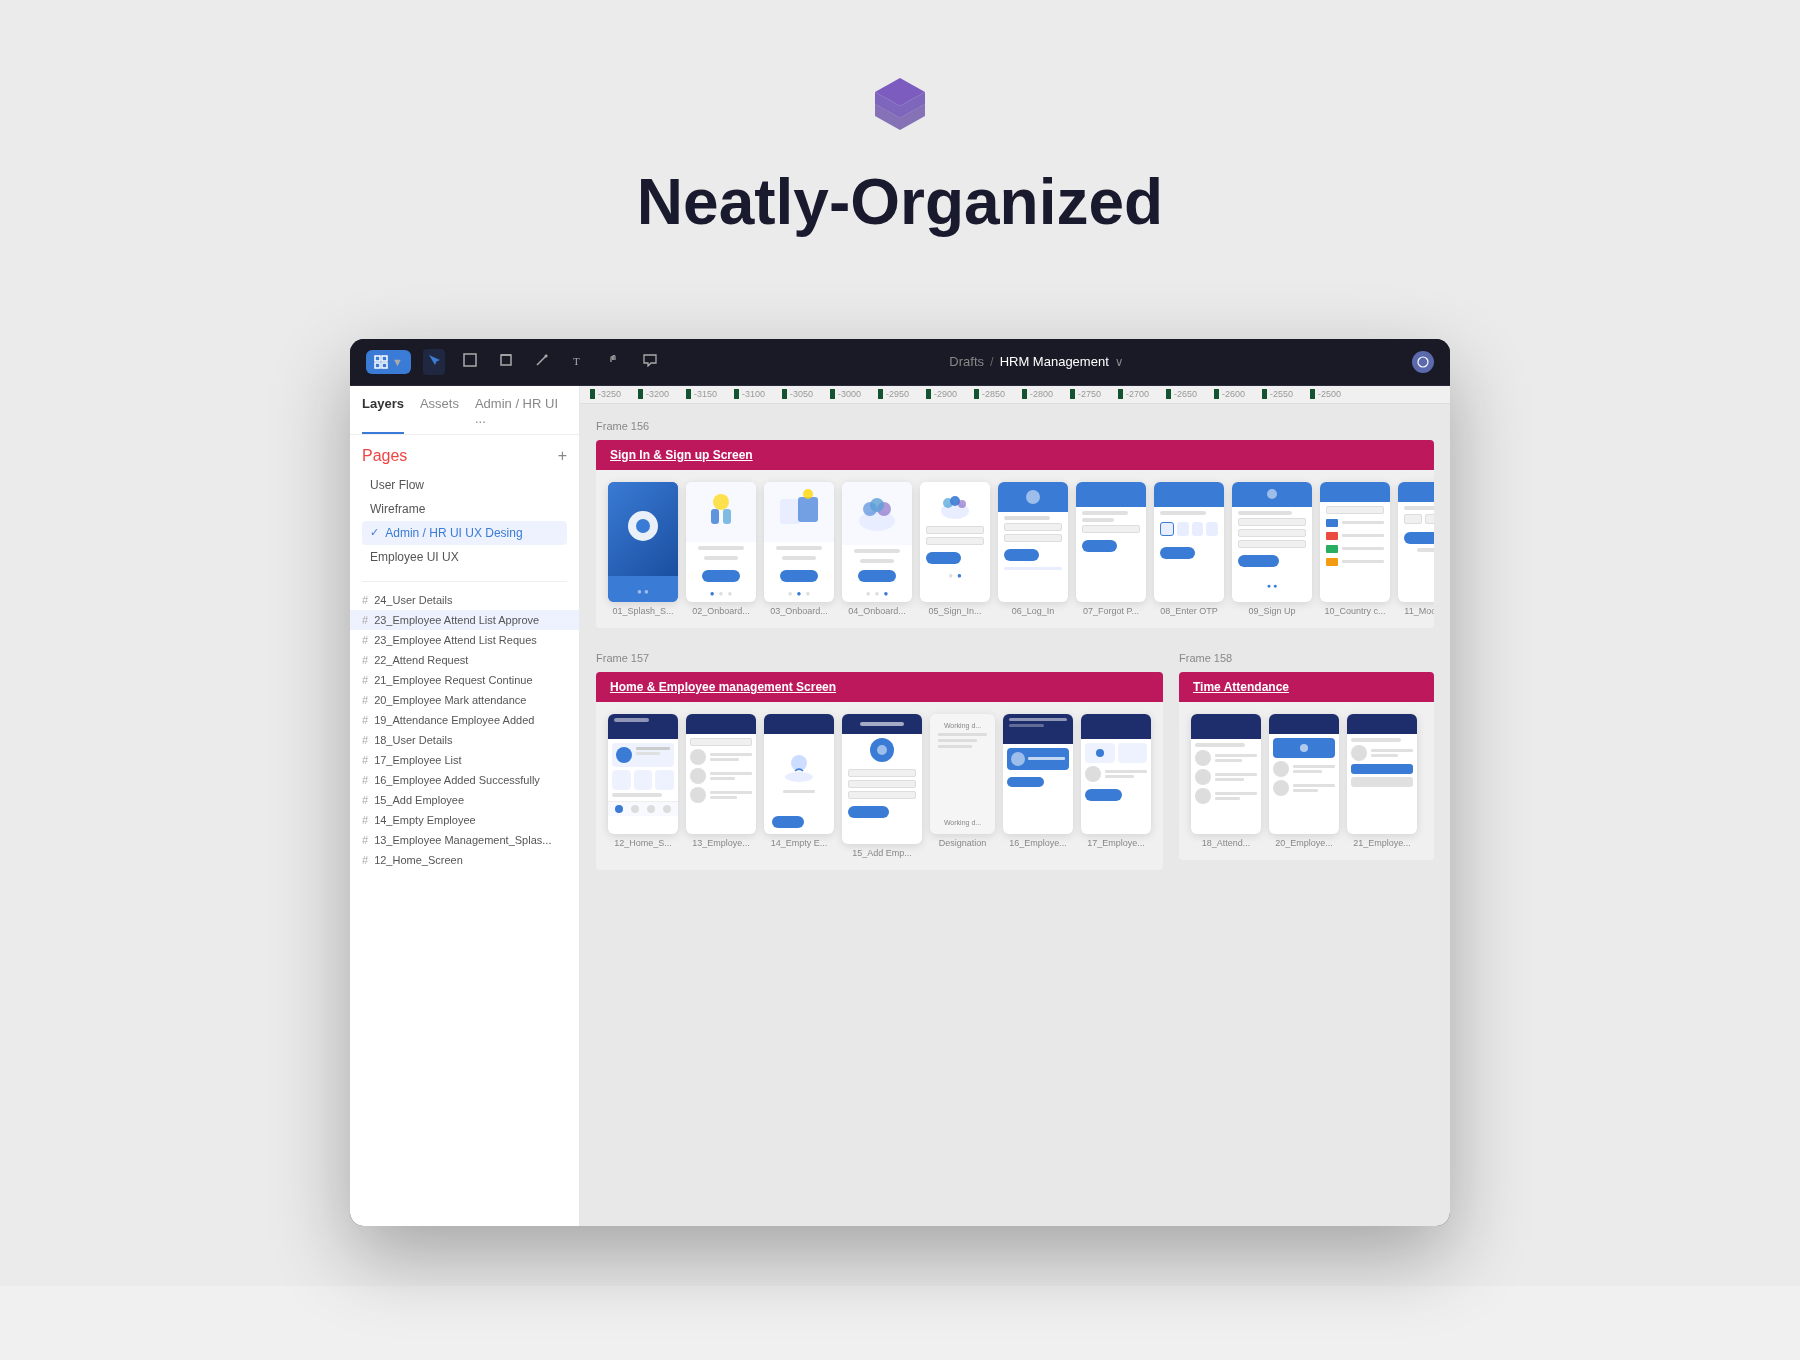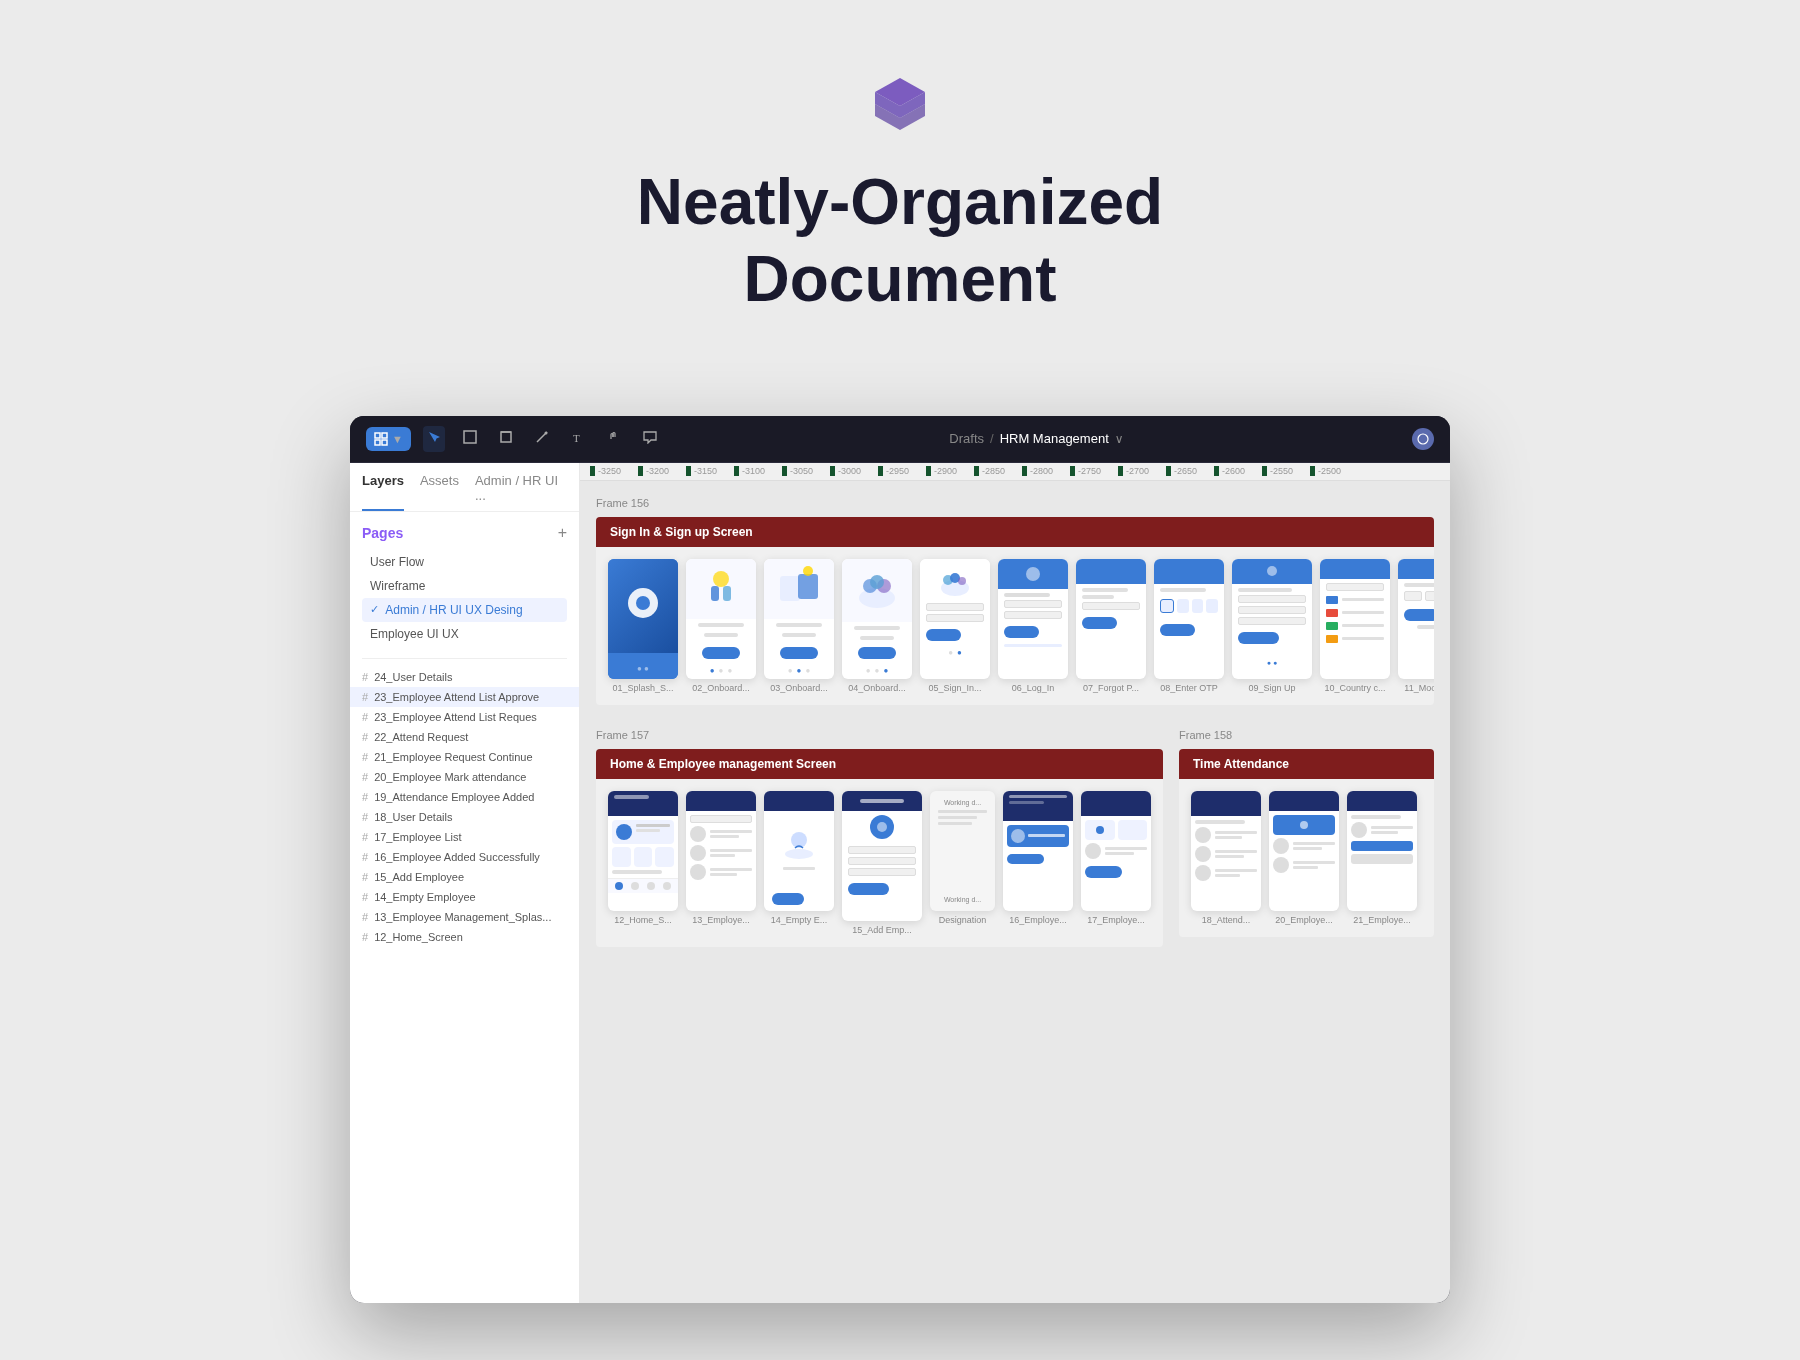--- a/index.html
+++ b/index.html
@@ -173,23 +173,23 @@
     }
 
     .sidebar-section-header {
       display: flex;
       align-items: center;
       justify-content: space-between;
       margin-bottom: 8px;
     }
 
     .sidebar-section-title {
-      font-size: 14px;
-      font-weight: 700;
-      color: #8b5cf6;
+      font-size: 16px;
+      font-weight: 400;
+      color: #ef4444;
     }
 
     .sidebar-add-btn {
       color: #888;
       font-size: 16px;
       cursor: pointer;
       background: none;
       border: none;
     }
 
@@ -411,26 +411,27 @@
     }
 
     .mock-tiny {
       height: 3px;
       background: #e0e0e0;
       border-radius: 1px;
     }
 
     
     .frame-header-dark {
-      background: #7f1d1d;
+      background: #be185d;
       color: white;
       font-size: 12px;
       font-weight: 600;
       padding: 8px 14px;
       border-radius: 4px 4px 0 0;
+      text-decoration: underline;
     }
 
     
     .sidebar::-webkit-scrollbar { width: 4px; }
     .sidebar::-webkit-scrollbar-track { background: #f5f5f5; }
     .sidebar::-webkit-scrollbar-thumb { background: #ddd; border-radius: 2px; }
 
     .canvas::-webkit-scrollbar { width: 6px; height: 6px; }
     .canvas::-webkit-scrollbar-track { background: #e0e0e0; }
     .canvas::-webkit-scrollbar-thumb { background: #bbb; border-radius: 3px; }
@@ -444,21 +445,20 @@
 <div class="hero">
 
   <svg class="hero-icon" viewBox="0 0 80 80" fill="none" xmlns="http://www.w3.org/2000/svg">
     <path d="M40 18L65 32L40 46L15 32L40 18Z" fill="#7C5CBF"></path>
     <path d="M15 32L40 46L65 32L65 44L40 58L15 44L15 32Z" fill="#6B4FB5" opacity="0.85"></path>
     <path d="M15 44L40 58L65 44L65 56L40 70L15 56L15 44Z" fill="#5A3EA0" opacity="0.7"></path>
   </svg>
 
   <h1 class="hero-title">
     <span>Neatly-Organized</span><br>
-    <span>Document</span>
   </h1>
 
 </div>
 
 <div class="app-window-wrapper">
   <div class="app-window">
 
     <div class="toolbar">
       <div class="toolbar-left">
         <div class="tool-btn">

